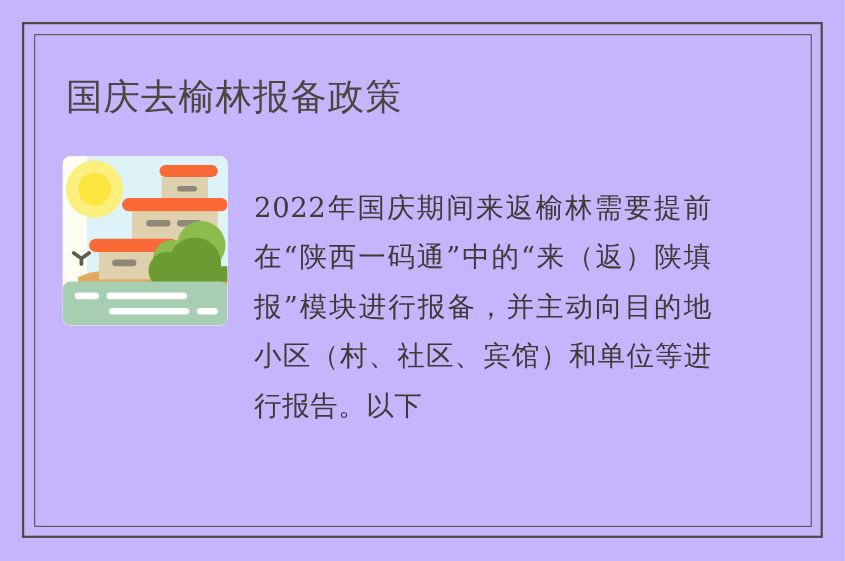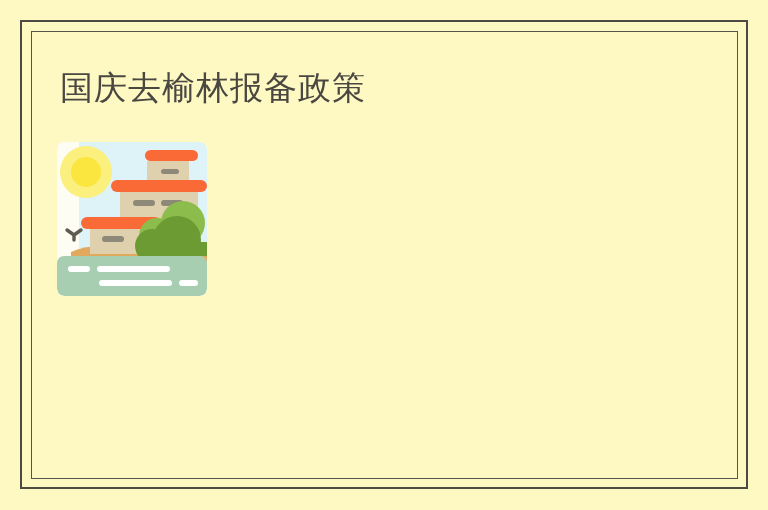--- a/index.html
+++ b/index.html
@@ -12,21 +12,21 @@
     background: #fdfdf4;
     font-family: "Liberation Sans", sans-serif;
     overflow: hidden;
   }
 
   #card {
     position: absolute;
     left: 0; top: 0;
     width: 768px;
     height: 510px;
-    background: #fef9c3;
+    background: #c4b5fd;
   }
 
   
   #frame-outer {
     position: absolute;
     left: 20px;
     top: 20px;
     width: 728px;
     height: 469px;
     border: 2px solid #4c4a41;
@@ -138,14 +138,15 @@
         <rect x="0" y="114" width="150" height="40" rx="7" fill="#a8ceb2"></rect>
 
         <rect x="11" y="124" width="22" height="6" rx="3" fill="#ffffff"></rect>
         <rect x="40" y="124" width="73" height="6" rx="3" fill="#ffffff"></rect>
         <rect x="42" y="138" width="73" height="6" rx="3" fill="#ffffff"></rect>
         <rect x="122" y="138" width="19" height="6" rx="3" fill="#ffffff"></rect>
       </g>
     </svg>
   </div>
 
+  <div id="body-text">2022年国庆期间来返榆林需要提前在“陕西一码通”中的“来（返）陕填报”模块进行报备，并主动向目的地小区（村、社区、宾馆）和单位等进行报告。以下</div>
 
 </div>
 
 </body></html>

